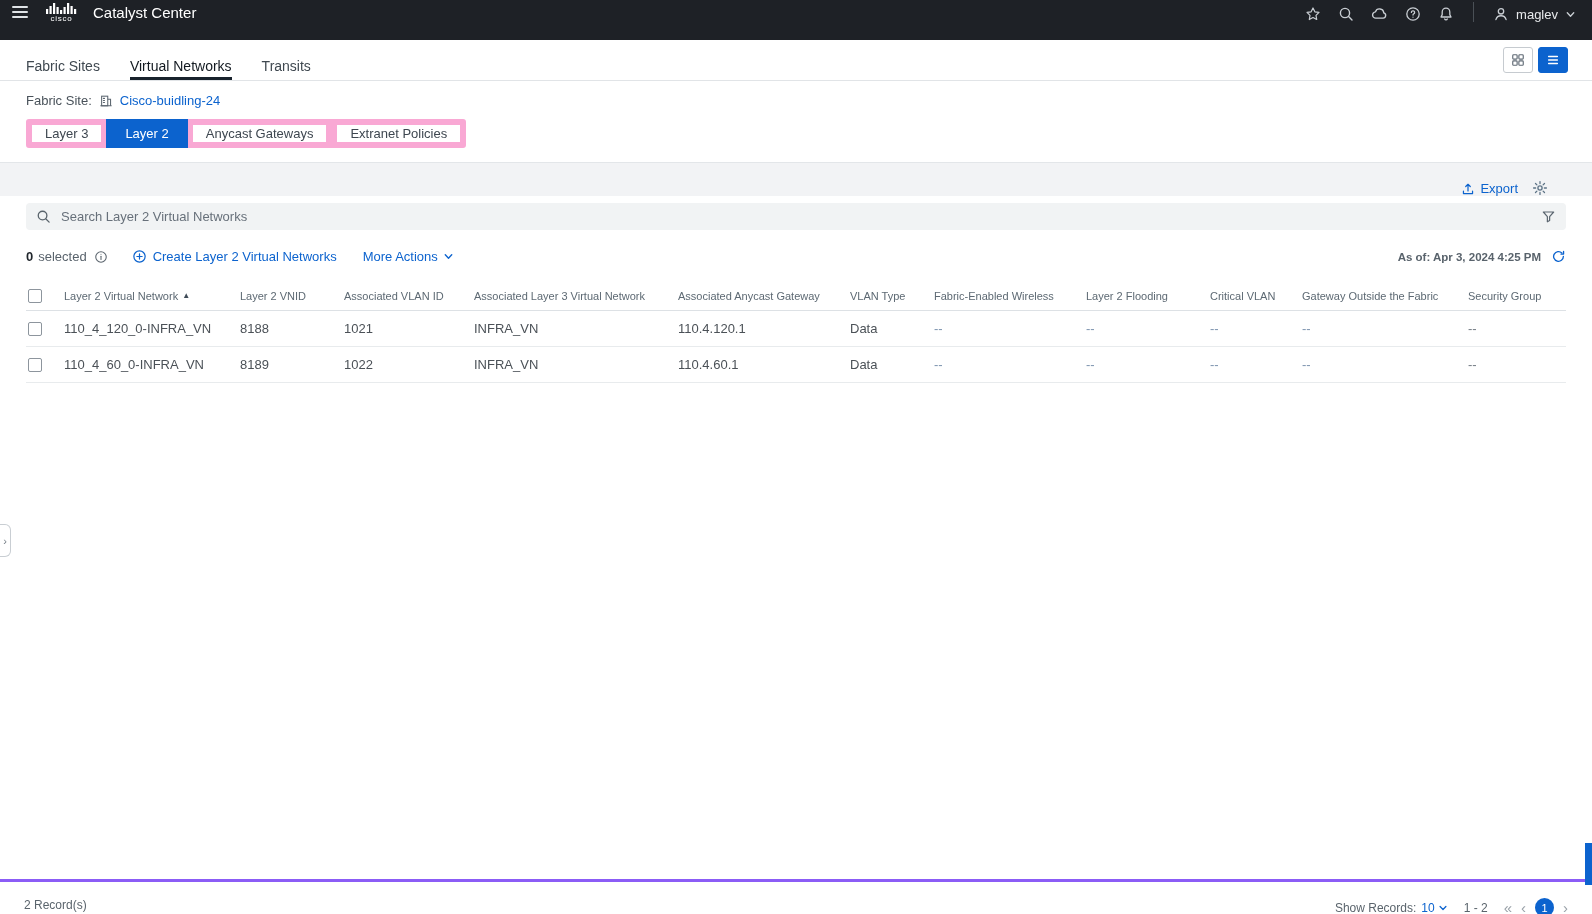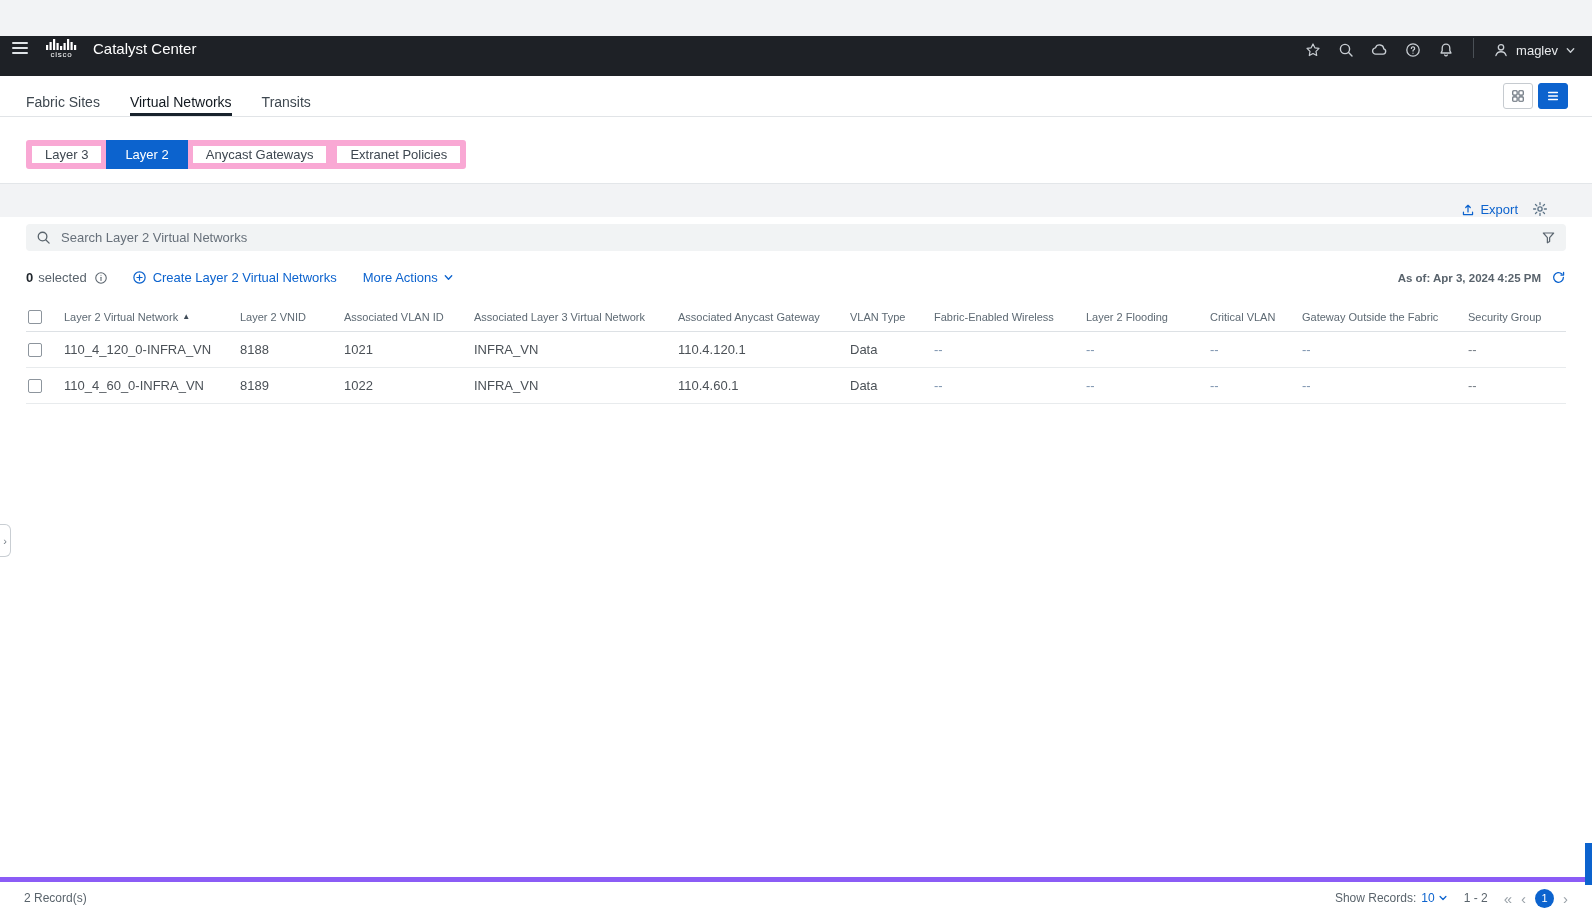--- a/index.html
+++ b/index.html
@@ -12,21 +12,21 @@
     width:1592px;height:914px;overflow:hidden;position:relative;
     background:#f2f3f5;
     font-family:"Liberation Sans","DejaVu Sans",sans-serif;
     display:flex;flex-direction:column;
   }
   button{font-family:inherit;background:none;border:none;padding:0;cursor:pointer;}
 
   
   .app-header{
     height:40px;flex:0 0 40px;background:var(--header-bg);color:#fff;
-    display:flex;align-items:center;padding:0 16px 16px 12px;margin-top:36px;
+    display:flex;align-items:center;padding:0 16px 16px 12px;
   }
   .hamburger{display:flex;flex-direction:column;gap:3px;margin-right:18px;}
   .hamburger span{display:block;width:16px;height:2px;background:#dfe3e6;border-radius:1px;}
   .brand{display:flex;flex-direction:column;align-items:center;gap:1px;}
   .brand-text{font-size:8px;letter-spacing:.8px;color:#fff;line-height:1;}
   .app-title{margin-left:16px;font-size:15px;color:#fff;}
   .header-right{margin-left:auto;display:flex;align-items:flex-end;gap:17px;}
   .hicon{color:#c9ced3;display:flex;align-items:center;}
   .hdr-divider{width:1px;height:20px;background:#4a5056;margin:0 2px;}
   .user-menu{display:flex;align-items:center;gap:7px;color:#c9ced3;cursor:pointer;}
@@ -102,22 +102,22 @@
   .td{padding-right:8px;white-space:nowrap;overflow:hidden;text-overflow:ellipsis;}
   .td.muted{color:#7e95b0;}
   .td.muted-gray{color:#747c84;}
   .cbx{
     appearance:none;-webkit-appearance:none;width:14px;height:14px;border:1px solid #8d959d;
     border-radius:2px;background:#fff;margin:0 0 0 2px;cursor:pointer;display:block;
   }
 
   
   .page-footer{
-    height:30px;flex:0 0 30px;background:#fff;border-top:5px solid #8b5cf6;
-    display:flex;align-items:center;padding:16px 24px;font-size:12px;color:#5a646c;
+    height:30px;flex:0 0 30px;background:#fff;border-top:3px solid #8b5cf6;
+    display:flex;align-items:flex-start;padding:16px 24px;font-size:12px;color:#5a646c;
   }
   .footer-right{margin-left:auto;display:flex;align-items:center;gap:16px;}
   .show-records{display:flex;align-items:center;gap:5px;}
   .sr-value{color:var(--accent);display:flex;align-items:center;gap:3px;cursor:pointer;}
   .pager{display:flex;align-items:center;gap:9px;}
   .pg-btn{font-size:15px;color:#99a1a8;line-height:1;}
   .page-circle{
     width:19px;height:19px;border-radius:50%;background:var(--accent);color:#fff;
     font-size:11px;display:flex;align-items:center;justify-content:center;
   }
@@ -215,20 +215,31 @@
     </button>
     <button class="vt active">
       <svg viewBox="0 0 16 16" width="14" height="14" fill="none" stroke="currentColor" stroke-width="1.6" stroke-linecap="round">
           <path d="M3 4h10M3 8h10M3 12h10"></path>
         </svg>
     </button>
   </div>
 </nav>
 
 <section class="fabric">
+  <div class="fabric-row">
+    <span>Fabric Site:</span>
+    <span class="building">
+      <svg viewBox="0 0 16 16" width="14" height="14" fill="none" stroke="currentColor" stroke-width="1.2">
+          <rect x="3" y="2.5" width="7" height="11"></rect>
+          <path d="M10 6h3.2v7.5"></path>
+          <path d="M5 5h1.3M5 7.4h1.3M5 9.8h1.3M2 13.5h12" stroke-linecap="round"></path>
+        </svg>
+    </span>
+    <a class="site-link">Cisco-buidling-24</a>
+  </div>
   <div class="layer-tabs">
     <button class="seg">Layer 3</button>
     <button class="seg active">Layer 2</button>
     <button class="seg">Anycast Gateways</button>
     <button class="seg">Extranet Policies</button>
   </div>
 </section>
 
 <div class="export-row">
   <button class="export-link">

